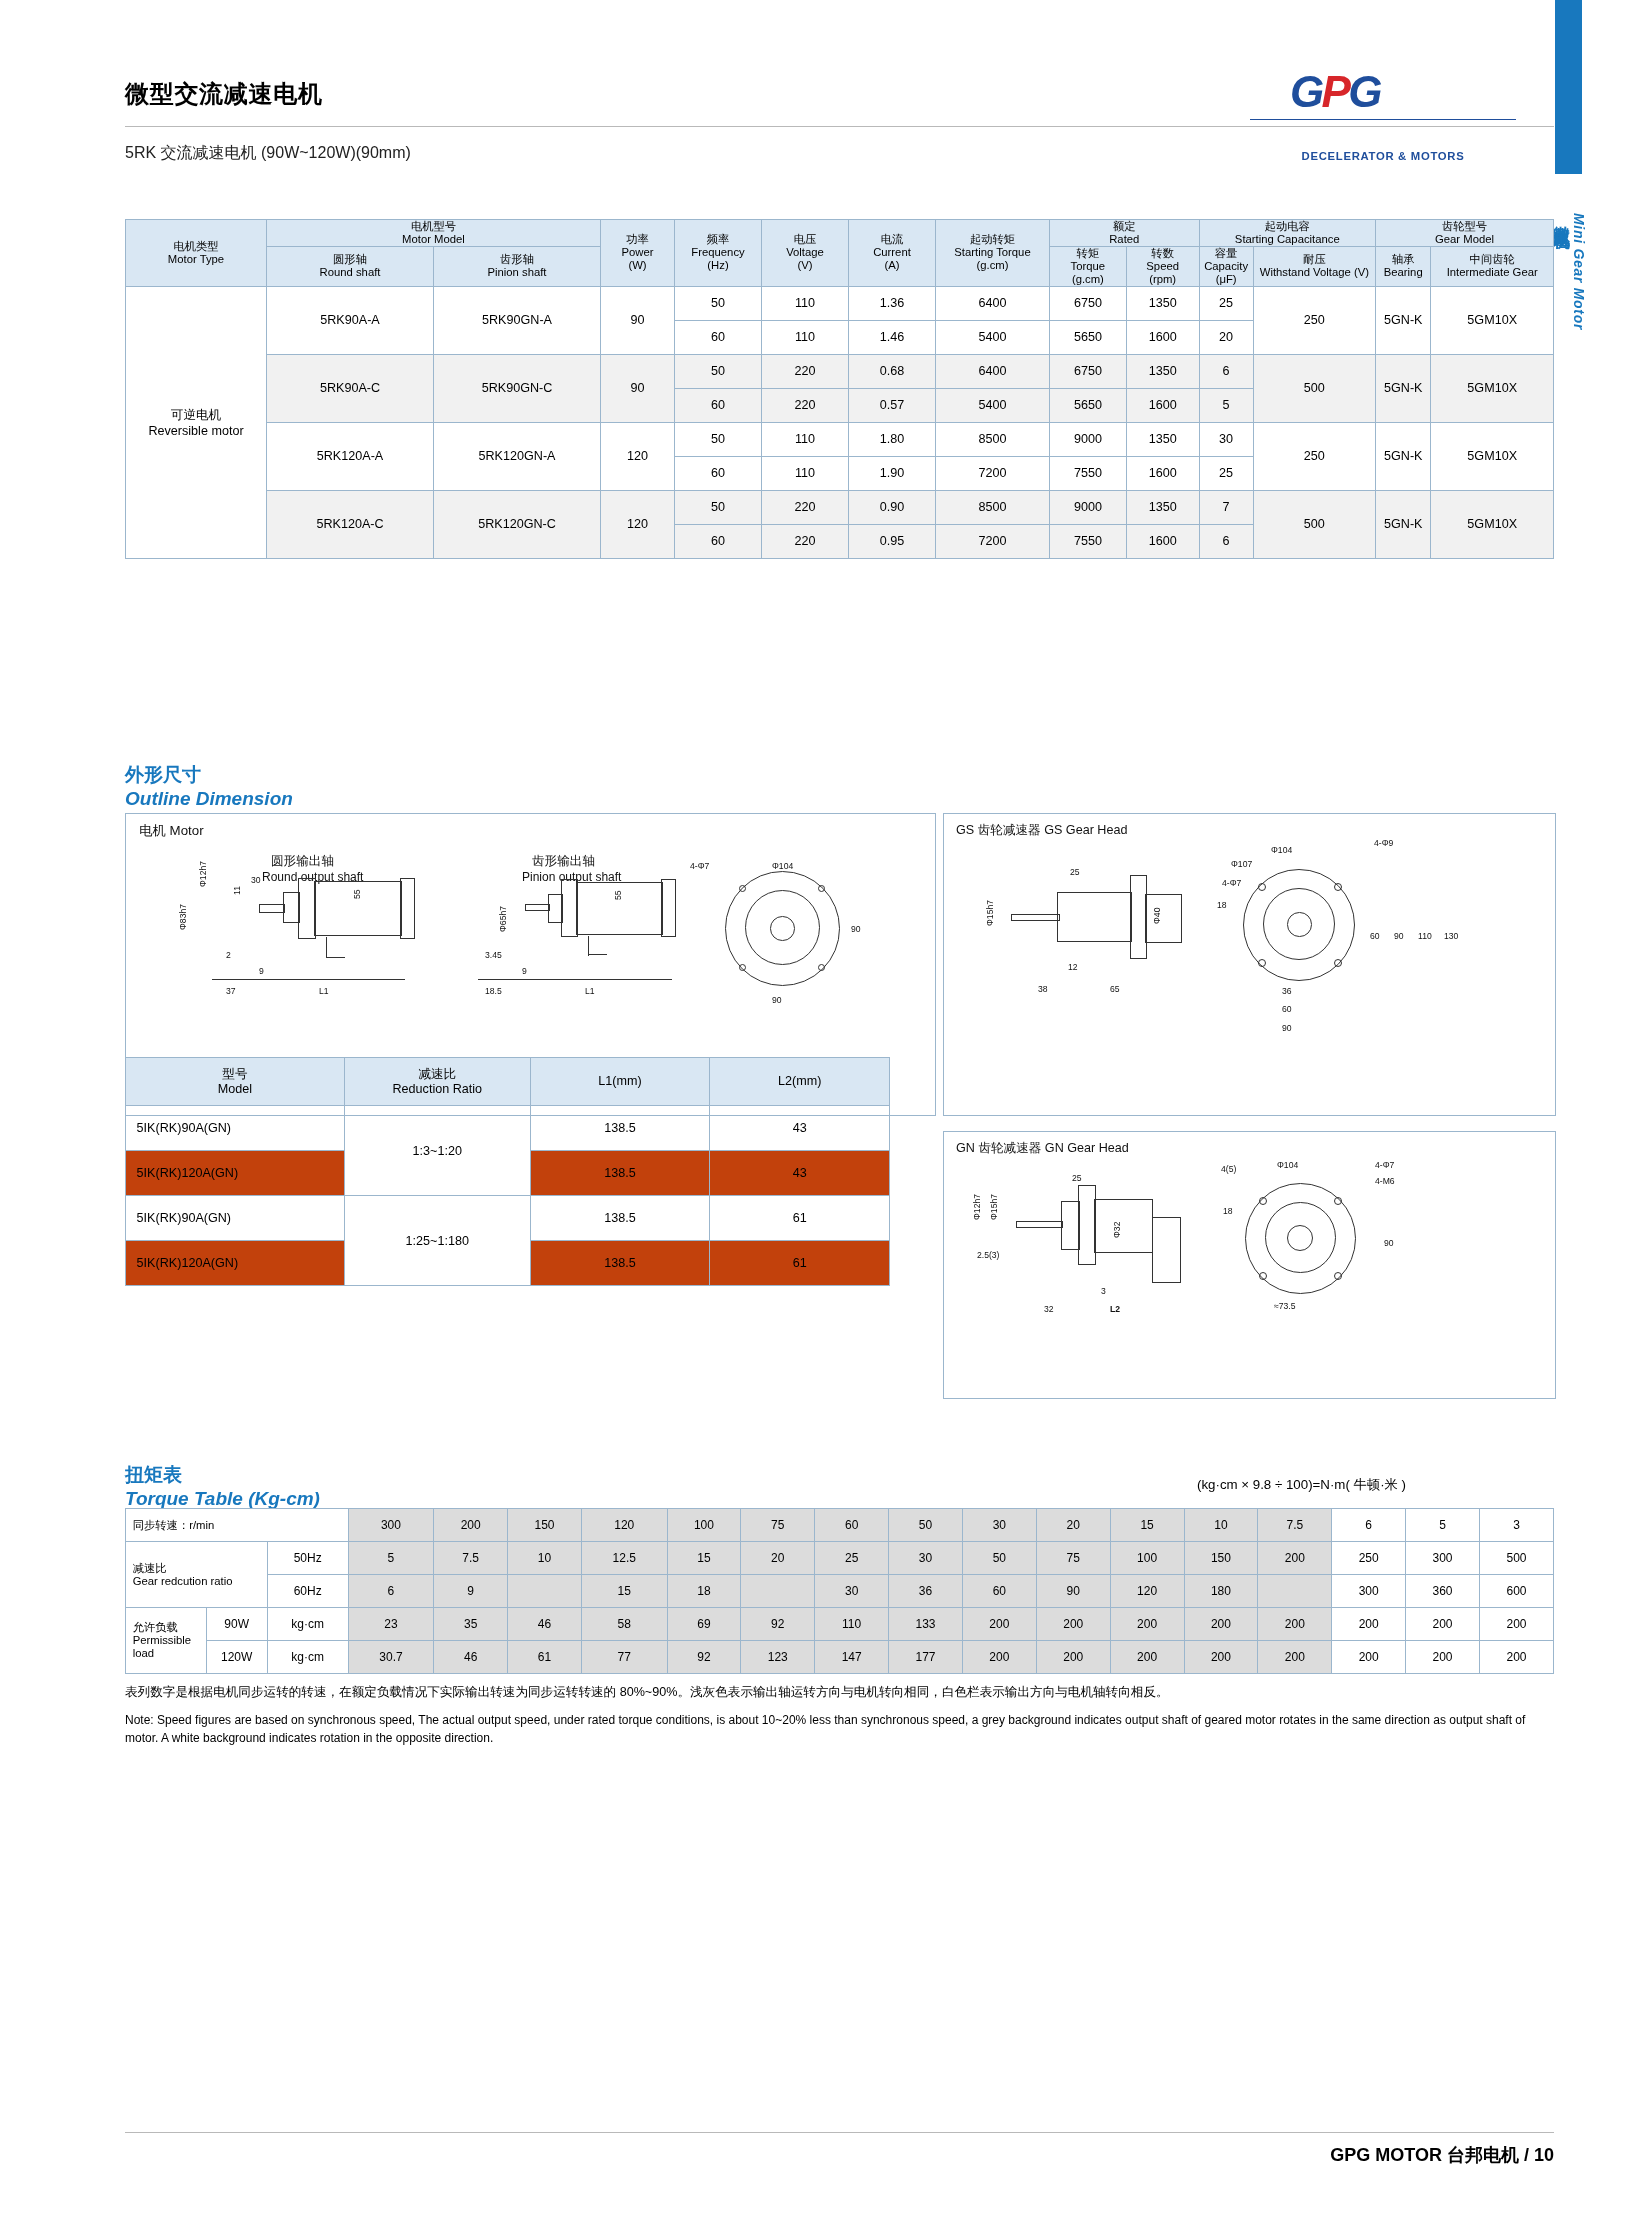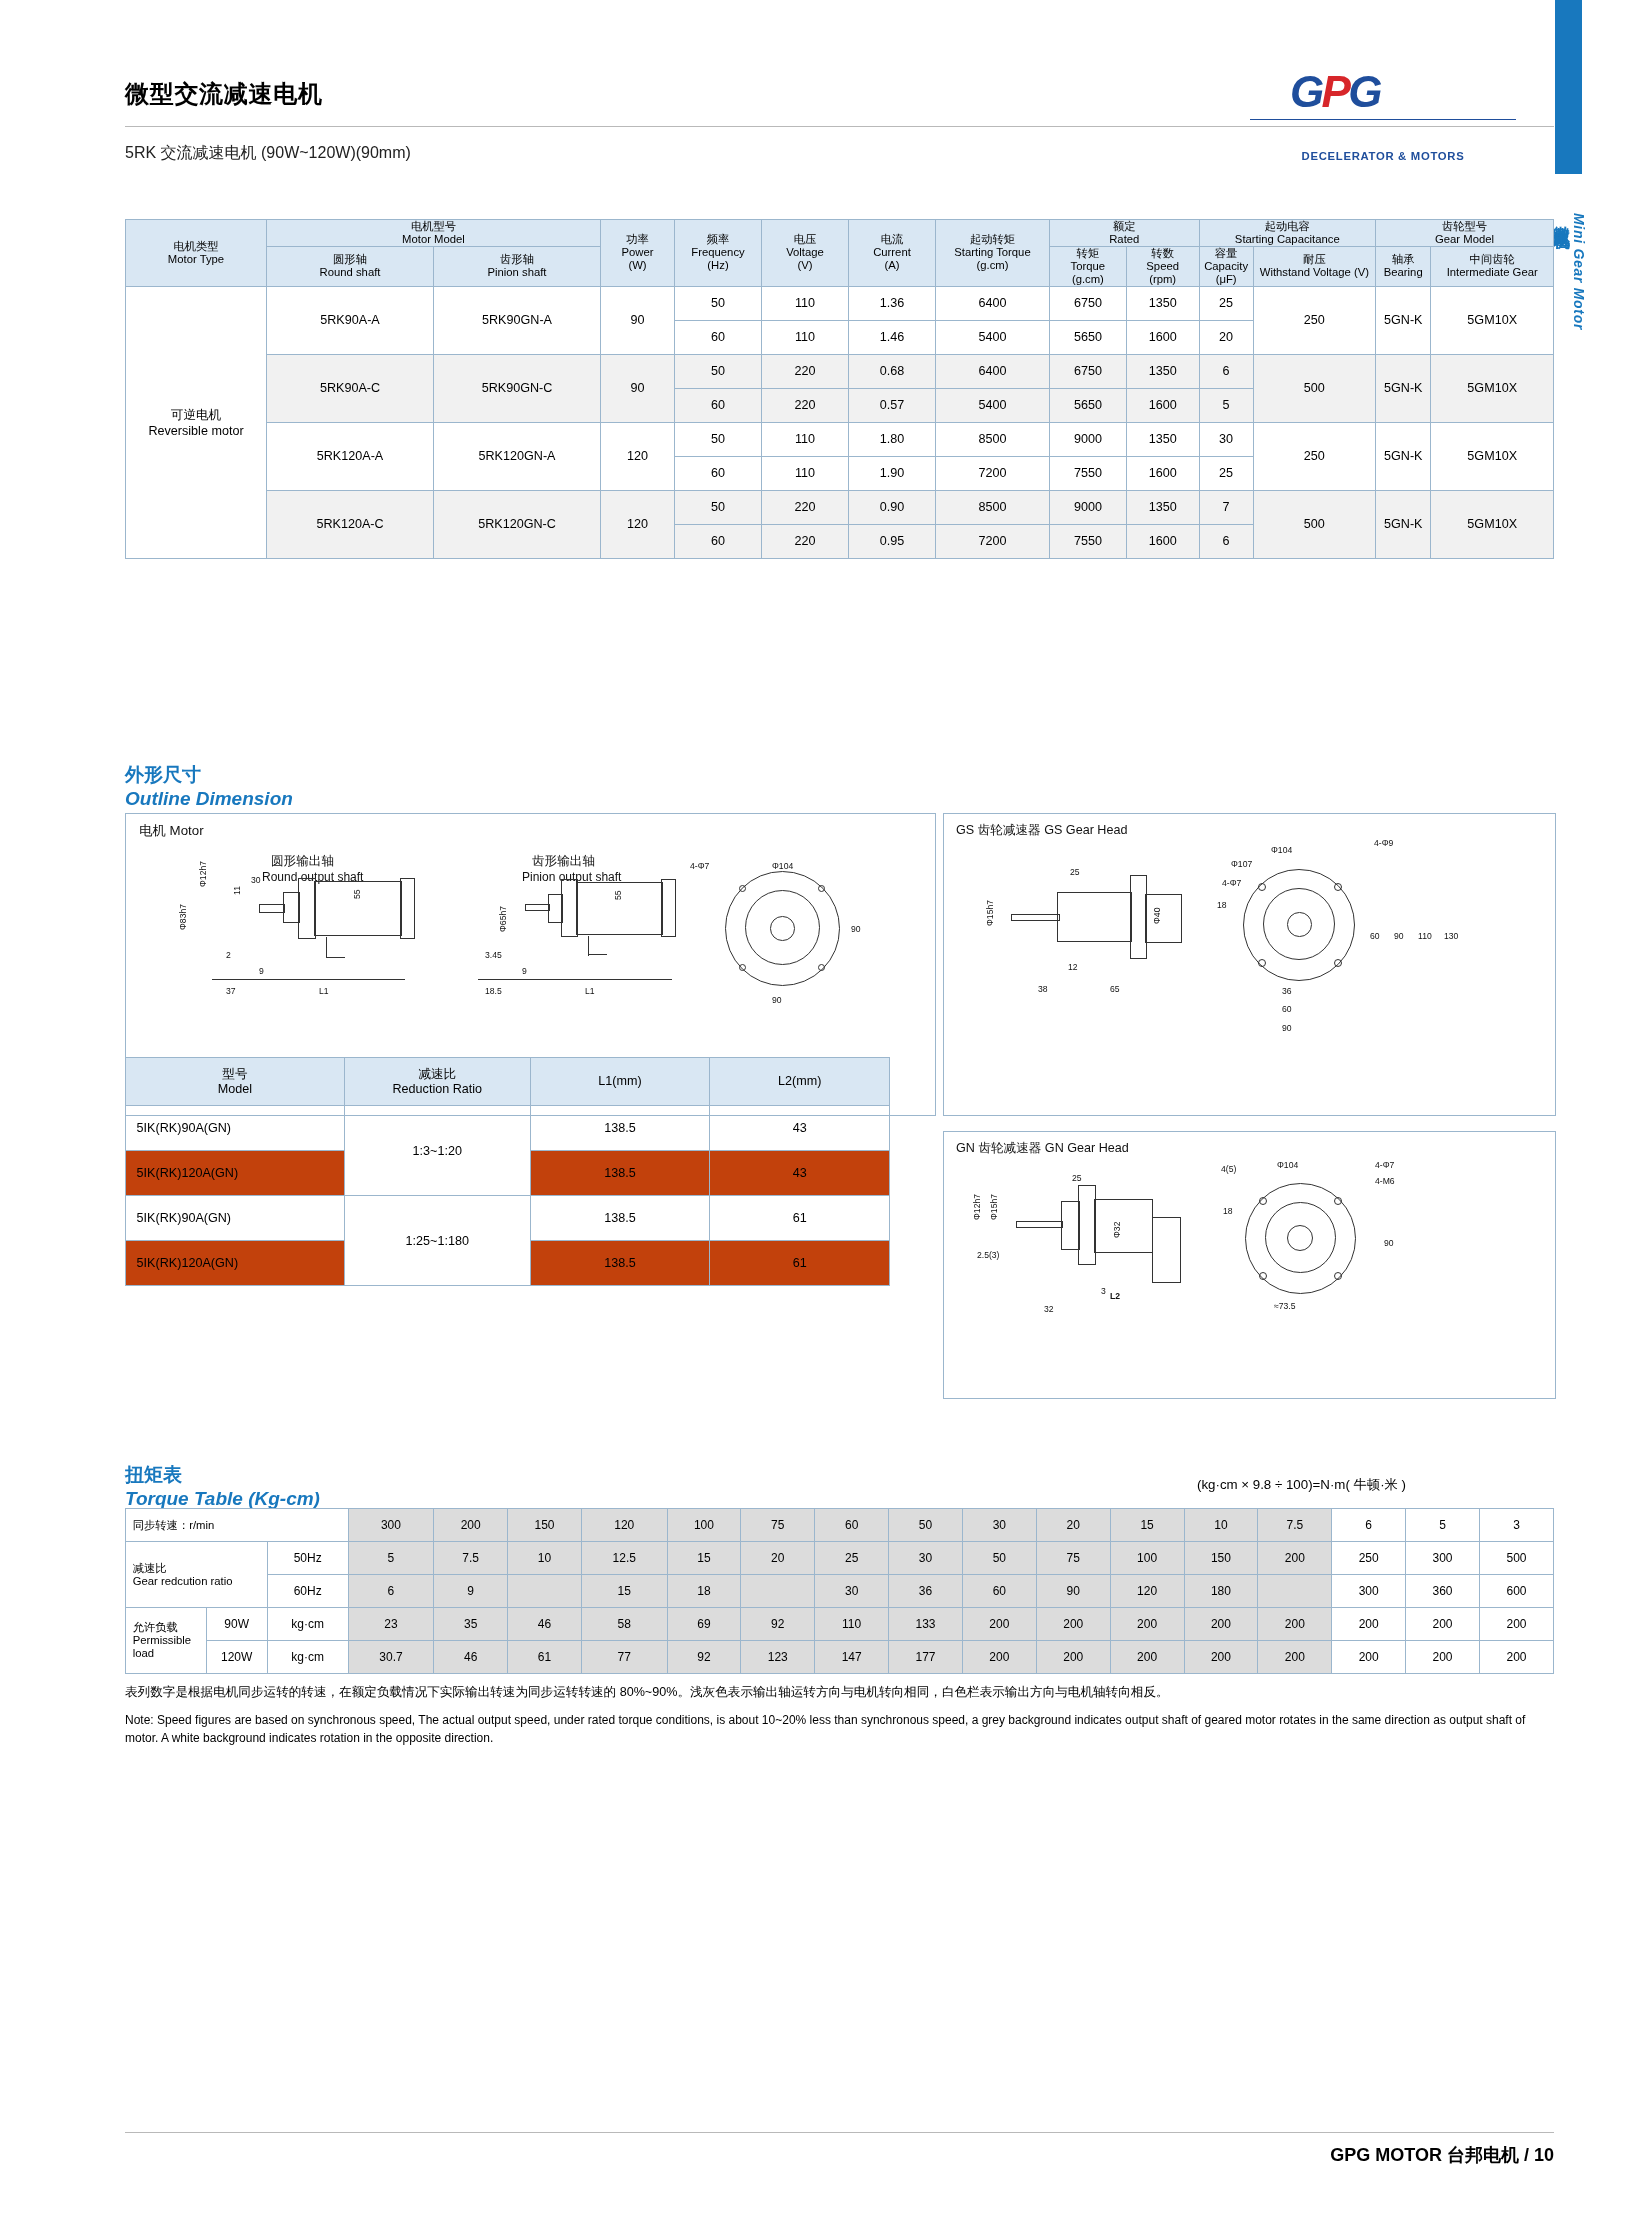--- a/index.html
+++ b/index.html
@@ -434,21 +434,21 @@
     <div class="dr" style="left:150px;top:67px;width:57px;height:52px;"></div>
     <div class="dr" style="left:208px;top:85px;width:27px;height:64px;"></div>
 
     <div class="dt-s" style="left:28px;top:88px;transform:rotate(-90deg);transform-origin:left top;">Φ12h7</div>
     <div class="dt-s" style="left:45px;top:88px;transform:rotate(-90deg);transform-origin:left top;">Φ15h7</div>
     <div class="dt-s" style="left:33px;top:118px;">2.5(3)</div>
     <div class="dt-s" style="left:128px;top:41px;">25</div>
     <div class="dt-s" style="left:168px;top:106px;transform:rotate(-90deg);transform-origin:left top;">Φ32</div>
     <div class="dt-s" style="left:157px;top:154px;">3</div>
     <div class="dt-s" style="left:100px;top:172px;">32</div>
-    <div class="dt-s" style="left:166px;top:159px;font-weight:bold;">L2</div>
+    <div class="dt-s" style="left:166px;top:172px;font-weight:bold;">L2</div>
 
     <div class="dcirc" style="left:301px;top:51px;width:109px;height:109px;"></div>
     <div class="dcirc" style="left:321px;top:70px;width:69px;height:69px;"></div>
     <div class="dcirc" style="left:343px;top:93px;width:24px;height:24px;"></div>
     <div class="dcirc" style="left:315px;top:65px;width:6px;height:6px;"></div>
     <div class="dcirc" style="left:390px;top:65px;width:6px;height:6px;"></div>
     <div class="dcirc" style="left:315px;top:140px;width:6px;height:6px;"></div>
     <div class="dcirc" style="left:390px;top:140px;width:6px;height:6px;"></div>
 
     <div class="dt-s" style="left:277px;top:32px;">4(5)</div>

